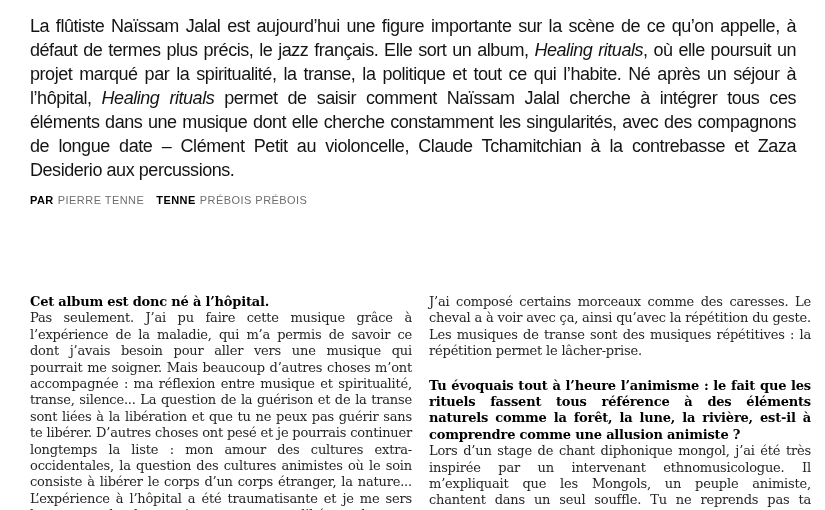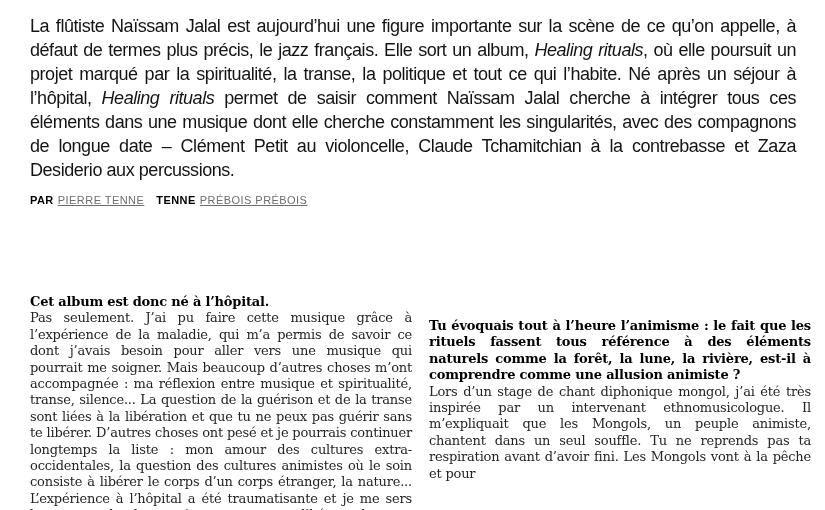--- a/index.html
+++ b/index.html
@@ -31,21 +31,21 @@
     position: absolute;
     top: 194px; left: 30px;
     font-family: "Liberation Sans", sans-serif;
     font-size: 11px;
     letter-spacing: 0.45px;
     color: #6e6e6e;
     margin: 0;
     white-space: nowrap;
   }
   .byline .lbl { color: #000000; font-weight: 700; margin-right: 4px; text-align: right; }
-  .byline .name { margin-right: 12px; font-weight: 400; text-decoration: underline; }
+  .byline .name { margin-right: 12px; font-weight: 400; }
 
   
   .columns {
     position: absolute;
     top: 294px; left: 30px;
     width: 782px; height: 216px;
     display: flex;
     gap: 17px;
     overflow: hidden;
   }
@@ -55,39 +55,40 @@
     font-size: 13px;
     line-height: 16.4px;
     letter-spacing: -0.2px;
     text-align: justify;
     color: #242424;
     hyphens: auto;
     -webkit-hyphens: auto;
   }
   .col p { margin: 0; }
   .q { font-weight: 700; color: #000000; }
-  .q.spaced { margin-top: 24px; }
+  .q.spaced { margin-top: 18px; }
 </style>
 </head>
 <body>
 
 <div class="page">
 
   <p class="intro" lang="fr"><span class="seg-normal">La flûtiste Naïssam Jalal est aujourd’hui une figure importante sur la scène de ce qu’on appelle, à défaut de termes plus précis, le jazz français. Elle sort un album, </span><span class="seg-italic">Healing rituals</span><span class="seg-normal">, où elle poursuit un projet marqué par la spiritualité, la transe, la politique et tout ce qui l’habite. Né après un séjour à l’hôpital, </span><span class="seg-italic">Healing rituals</span><span class="seg-normal"> permet de saisir comment Naïssam Jalal cherche à intégrer tous ces éléments dans une musique dont elle cherche constamment les singularités, avec des compagnons de longue date – Clément Petit au violoncelle, Claude Tchamitchian à la contrebasse et Zaza Desiderio aux percussions.</span></p>
 
   <p class="byline">
     <span class="lbl">PAR</span><span class="name">PIERRE TENNE</span><span class="lbl">TENNE</span><span class="name">PRÉBOIS PRÉBOIS</span>
   </p>
 
   <div class="columns">
 
     <div class="col" lang="fr">
       <p class="q">Cet album est donc né à l’hôpital.</p>
       <p class="a"><span class="seg-normal">Pas seulement. J’ai pu faire cette musique grâce à l’expérience de la maladie, qui m’a permis de savoir ce dont j’avais besoin pour aller vers une musique qui pourrait me soigner. Mais beaucoup d’autres choses m’ont accompagnée : ma réflexion entre musique et spiritualité, transe, silence... La question de la guérison et de la transe sont liées à la libération et que tu ne peux pas guérir sans te libérer. D’autres choses ont pesé et je pourrais continuer longtemps la liste : mon amour des cultures extra-occidentales, la question des cultures animistes où le soin consiste à libérer le corps d’un corps étranger, la nature... L’expérience à l’hôpital a été traumatisante et je me sers beaucoup de la musique pour me libérer de mes traumatismes </span></p>
     </div>
 
     <div class="col" lang="fr">
+      <p class="a">J’ai composé certains morceaux comme des caresses. Le cheval a à voir avec ça, ainsi qu’avec la répétition du geste. Les musiques de transe sont des musiques répétitives : la répétition permet le lâcher-prise.</p>
       <p class="q spaced">Tu évoquais tout à l’heure l’animisme : le fait que les rituels fassent tous référence à des éléments naturels comme la forêt, la lune, la rivière, est-il à comprendre comme une allusion animiste ?</p>
       <p class="a">Lors d’un stage de chant diphonique mongol, j’ai été très inspirée par un intervenant ethnomusicologue. Il m’expliquait que les Mongols, un peuple animiste, chantent dans un seul souffle. Tu ne reprends pas ta respiration avant d’avoir fini. Les Mongols vont à la pêche et pour</p>
     </div>
 
   </div>
 </div>
 
 </body></html>

